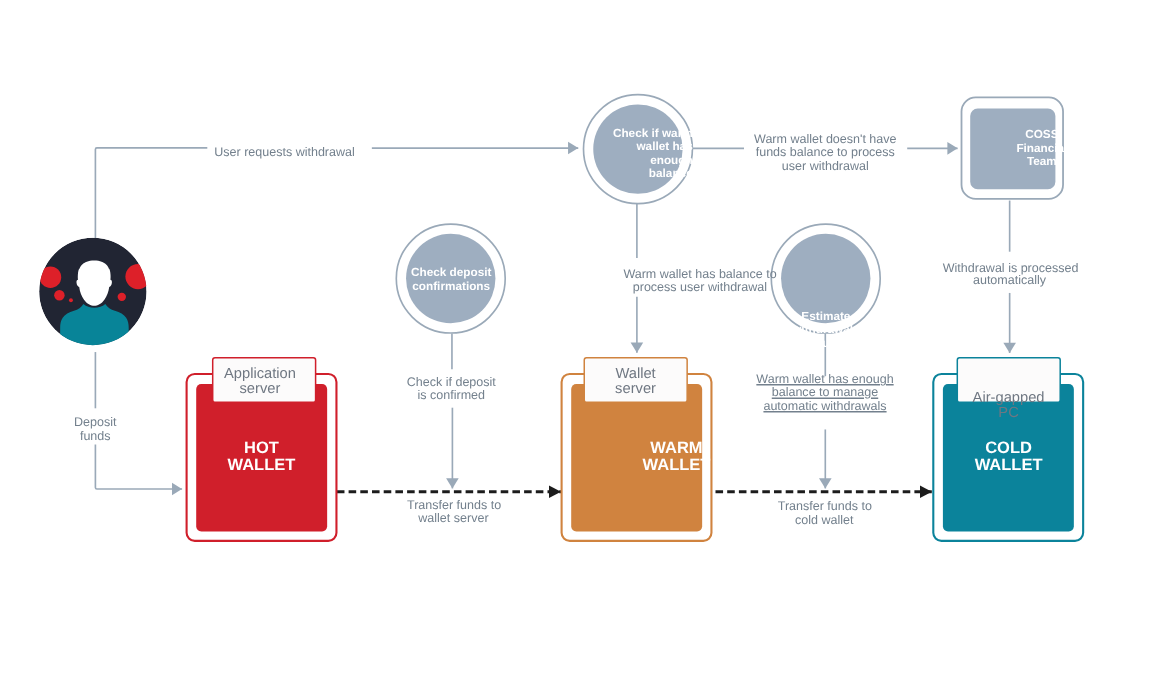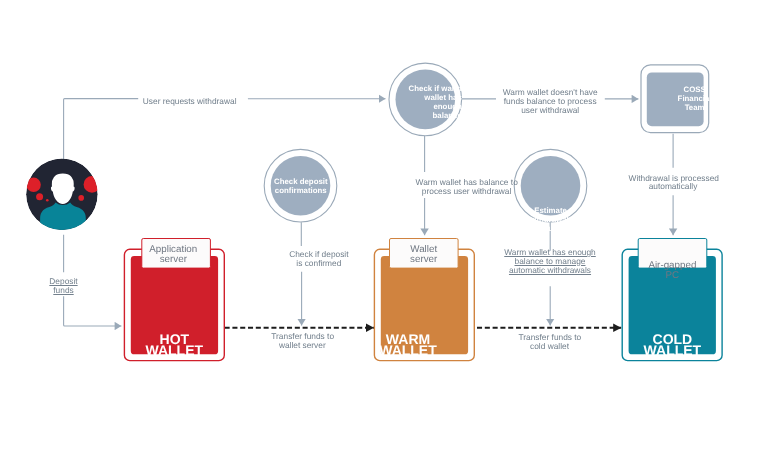--- a/index.html
+++ b/index.html
@@ -3,21 +3,21 @@
 <meta charset="utf-8">
 <style>
   html,body{margin:0;padding:0;background:#ffffff;}
   body{width:768px;height:455px;overflow:hidden;font-family:"Liberation Sans",sans-serif;-webkit-font-smoothing:antialiased;text-rendering:geometricPrecision;}
   #stage{position:relative;width:768px;height:455px;background:#fff;}
   svg.layer{position:absolute;left:0;top:0;width:768px;height:455px;}
   .txt{position:absolute;text-align:center;white-space:nowrap;-webkit-font-smoothing:antialiased;}
   .edge{font-size:8.35px;line-height:8.8px;color:#73808d;}
   .circle-txt{font-size:7.85px;line-height:8.95px;color:#ffffff;font-weight:bold;}
   .tag{font-size:9.8px;line-height:10.7px;color:#6f7782;}
-  .wallet-name{font-size:14px;line-height:11.4px;color:#ffffff;font-weight:bold;margin-top:40px;}
+  .wallet-name{font-size:11px;line-height:11.4px;color:#ffffff;font-weight:bold;}
 </style>
 </head>
 <body>
 
 <div id="stage">
 
 <svg class="layer" viewBox="0 0 768 455">
   <defs>
     <marker id="arrHead" markerWidth="7.2" markerHeight="8.8" refX="7" refY="4.4" orient="auto" markerUnits="userSpaceOnUse">
       <path d="M0.2,0.2 L7,4.4 L0.2,8.6 Z" fill="#9aa9b8"></path>
@@ -103,23 +103,23 @@
     <rect x="628.6" y="256" width="87.3" height="98.3" rx="3.4" ry="3.4" fill="#0b839b"></rect>
   </g>
 
   <rect x="141.8" y="238.5" width="68.6" height="29.6" rx="1.5" ry="1.5" fill="#fcfbfb" stroke="#d01f2b" stroke-width="1"></rect>
   <rect x="389.5" y="238.5" width="68.6" height="29.6" rx="1.5" ry="1.5" fill="#fcfbfb" stroke="#d0833f" stroke-width="1"></rect>
   <rect x="638.2" y="238.5" width="68.6" height="29.6" rx="1.5" ry="1.5" fill="#fcfbfb" stroke="#0b839b" stroke-width="1"></rect>
 </svg>
 
 <div class="txt edge" style="left:140.2px;top:97px;width:99px;"><span>User requests withdrawal</span></div>
 
-<div class="txt edge" style="left:36.5px;top:277.4px;width:54px;text-decoration:underline;"><span>Deposit</span><br><span>funds</span></div>
+<div class="txt edge" style="left:36.5px;top:277.4px;width:54px;"><span>Deposit</span><br><span>funds</span></div>
 
-<div class="txt edge" style="left:271.1px;top:250.1px;width:59.5px;margin-left:18px;"><span>Check if deposit</span><br><span>is confirmed</span></div>
+<div class="txt edge" style="left:271.1px;top:250.1px;width:59.5px;"><span>Check if deposit</span><br><span>is confirmed</span></div>
 
 <div class="txt edge" style="left:271.3px;top:332.4px;width:62px;"><span>Transfer funds to</span><br><span>wallet server</span></div>
 
 <div class="txt edge" style="left:373.6px;top:178.2px;width:102px;margin-left:42px;"><span>Warm wallet has balance to</span><br><span>process user withdrawal</span></div>
 
 <div class="txt edge" style="left:500.2px;top:88.4px;width:100px;"><span>Warm wallet doesn't have</span><br><span>funds balance to process</span><br><span>user withdrawal</span></div>
 
 <div class="txt edge" style="left:500px;top:248px;width:100px;text-decoration:underline;"><span>Warm wallet has enough</span><br><span>balance to manage</span><br><span>automatic withdrawals</span></div>
 
 <div class="txt edge" style="left:518.5px;top:332.8px;width:62px;"><span>Transfer funds to</span><br><span>cold wallet</span></div>
@@ -132,16 +132,16 @@
 
 <div class="txt circle-txt" style="left:512.6px;top:175.3px;width:76px;margin-top:32px;"><span>Estimate</span><br><span>withdrawals</span><br><span>volume</span></div>
 
 <div class="txt circle-txt" style="left:640.6px;top:85.8px;width:68px;padding-left:20px;"><span>COSS</span><br><span>Financial</span><br><span>Team</span></div>
 
 <div class="txt tag" style="left:141.8px;top:244.7px;width:63px;"><span>Application</span><br><span>server</span></div>
 <div class="txt tag" style="left:389.5px;top:244.7px;width:68.4px;"><span>Wallet</span><br><span>server</span></div>
 <div class="txt tag" style="left:638.2px;top:244.7px;width:68.4px;margin-top:16px;"><span>Air-gapped</span><br><span>PC</span></div>
 
 <div class="txt wallet-name" style="left:130.3px;top:293.5px;width:88px;"><span>HOT</span><br><span>WALLET</span></div>
-<div class="txt wallet-name" style="left:358px;top:293.5px;width:100px;"><span>WARM</span><br><span>WALLET</span></div>
+<div class="txt wallet-name" style="left:401px;top:293.5px;width:100px;"><span>WARM</span><br><span>WALLET</span></div>
 <div class="txt wallet-name" style="left:628.4px;top:293.5px;width:88px;"><span>COLD</span><br><span>WALLET</span></div>
 
 </div>
 
 </body></html>

